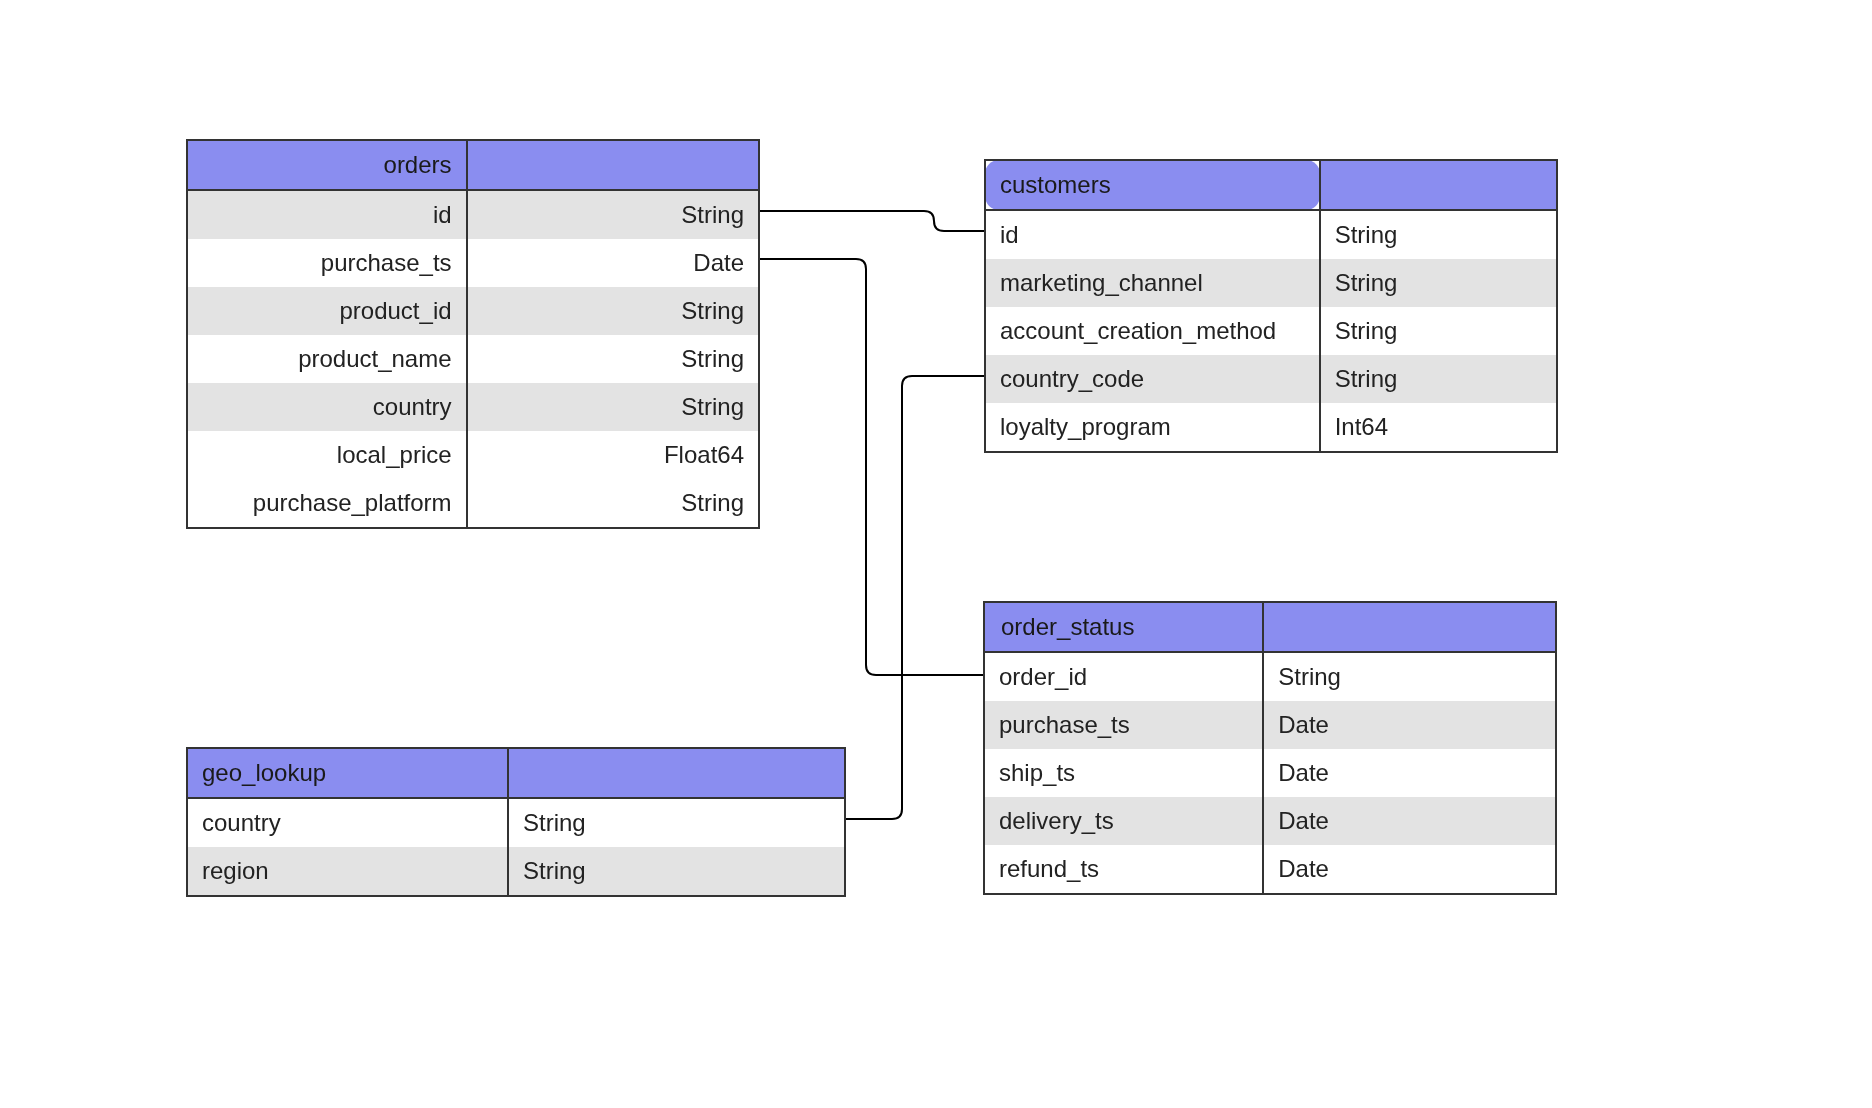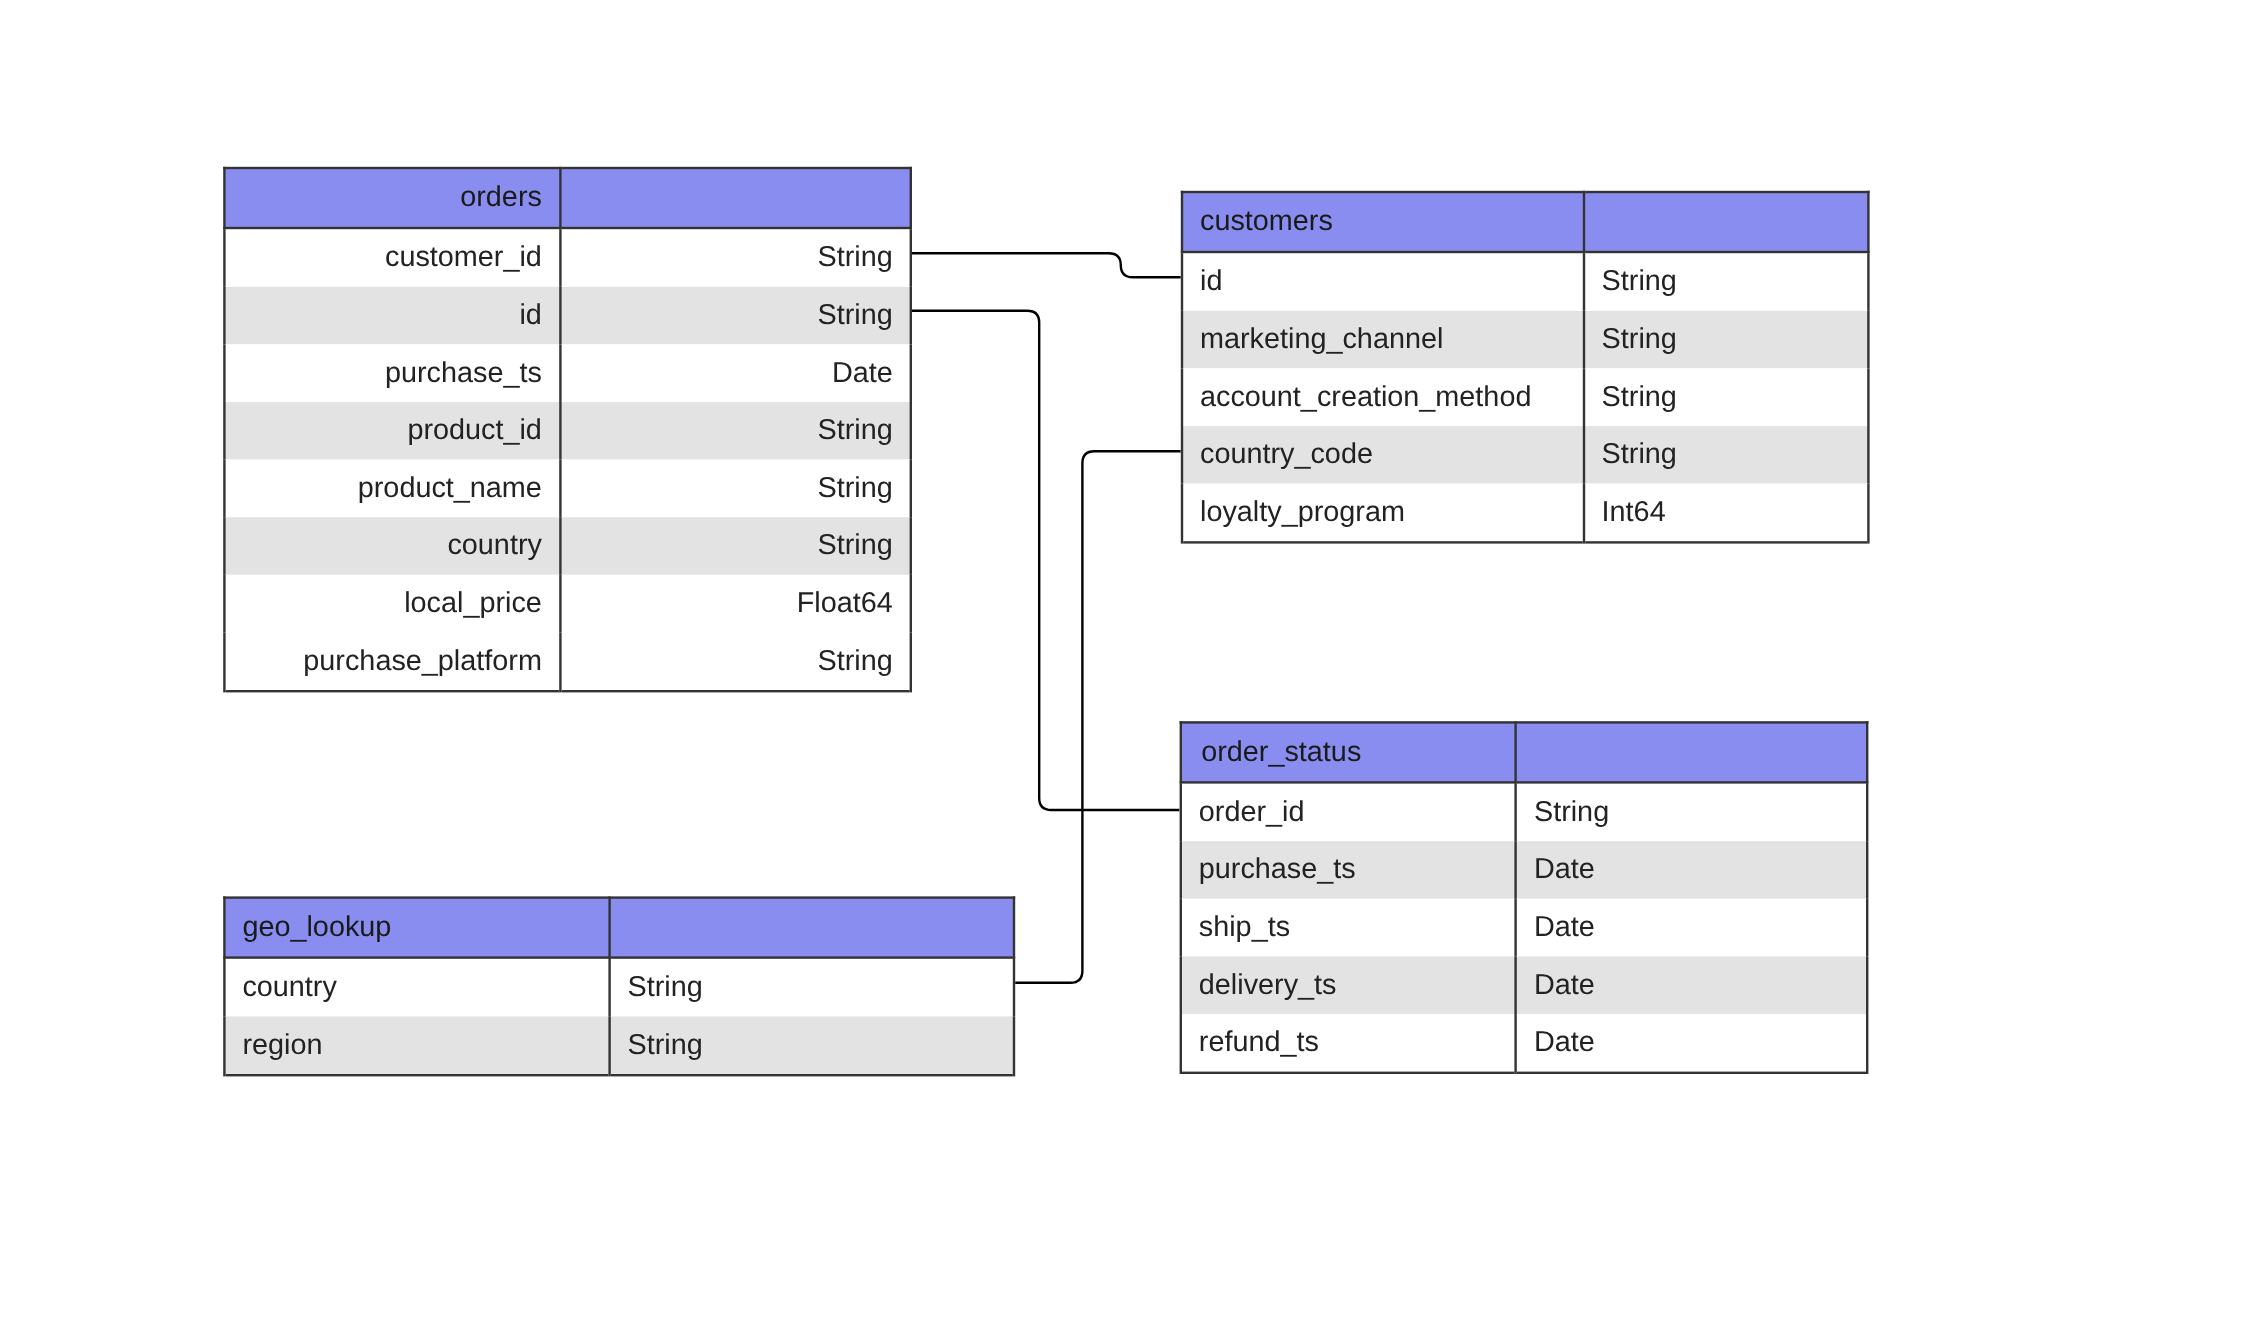--- a/index.html
+++ b/index.html
@@ -78,24 +78,20 @@
 
     <path d="M 574 680 L 706 680 Q 716 680 716 670 L 716 247 Q 716 237 726 237 L 798 237" stroke="#000000" stroke-width="2" fill="none"></path>
   </svg>
 
   <table class="entity-table" style="left:0px; top:0px; width:574px;text-align:right;">
     <tbody>
         <tr class="entity-header">
       <td class="col-name" style="width:280px;">orders</td>
       <td class="col-type" style="width:294px;"></td>
     </tr>
-    <tr class="entity-row odd">
-          <td>customer_id</td>
-          <td>String</td>
-        </tr>
     <tr class="entity-row even">
           <td>id</td>
           <td>String</td>
         </tr>
     <tr class="entity-row odd">
           <td>purchase_ts</td>
           <td>Date</td>
         </tr>
     <tr class="entity-row even">
           <td>product_id</td>
@@ -116,21 +112,21 @@
     <tr class="entity-row odd">
           <td>purchase_platform</td>
           <td>String</td>
         </tr>
   </tbody>
     </table>
 
   <table class="entity-table" style="left:798px; top:20px; width:574px;">
     <tbody>
         <tr class="entity-header">
-      <td class="col-name" style="width:335px;">customers</td>
+      <td class="col-name" style="width:335px;border-radius:14px;">customers</td>
       <td class="col-type" style="width:239px;"></td>
     </tr>
     <tr class="entity-row odd">
           <td>id</td>
           <td>String</td>
         </tr>
     <tr class="entity-row even">
           <td>marketing_channel</td>
           <td>String</td>
         </tr>

